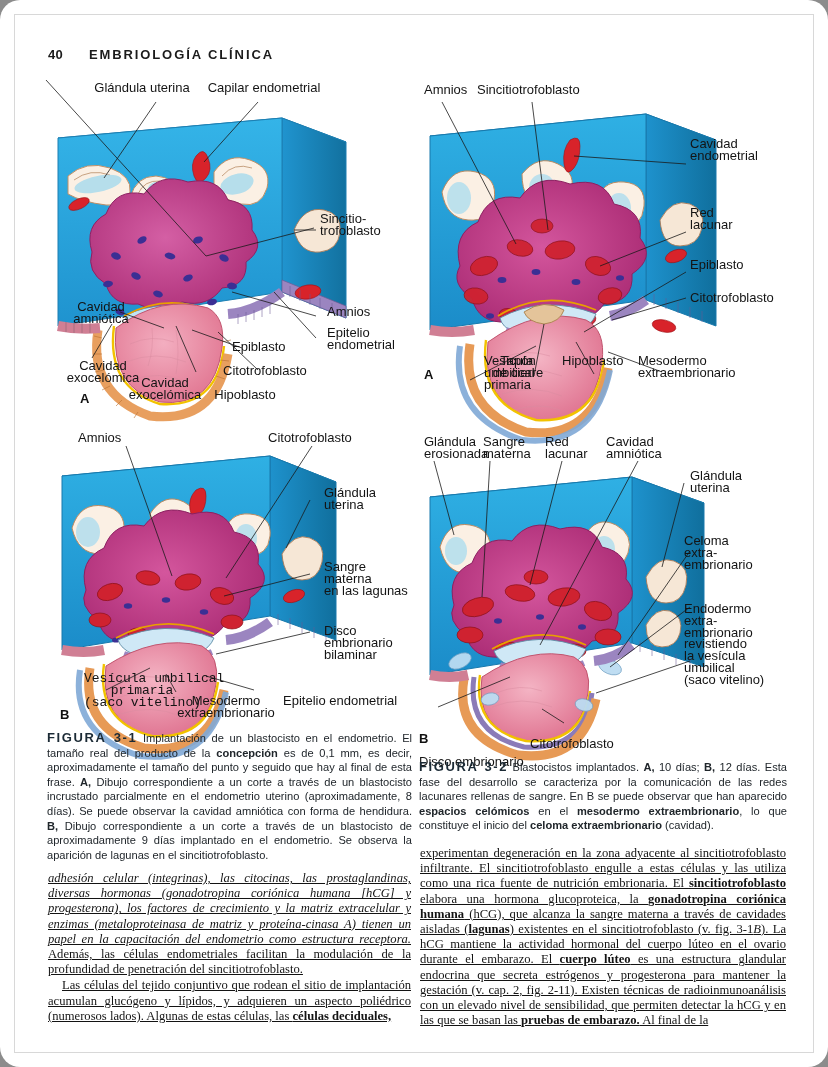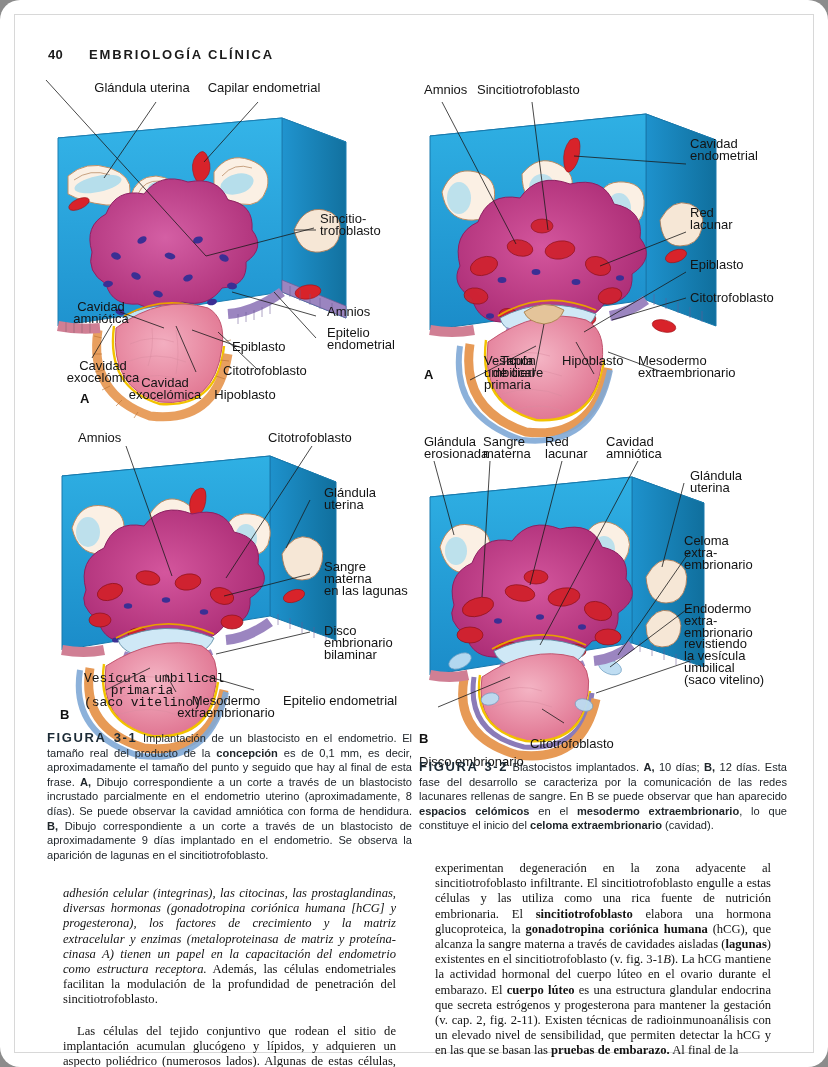--- a/index.html
+++ b/index.html
@@ -46,21 +46,21 @@
   .caption .fignum{
     font-weight:bold;font-size:13px;letter-spacing:1.6px;color:#1b2a35;
   }
   .caption b{font-weight:bold;}
 
   
   .body{
     position:absolute;font-family:"Liberation Serif",serif;
     font-size:12.6px;line-height:15.2px;color:#131313;text-align:justify;
   }
-  .body p{margin:16px;text-indent:0;}
+  .body p{margin:1px;text-indent:0;text-decoration:underline;}
   .body p.ind{text-indent:14px;}
   .body b{font-weight:bold;}
   .body i{font-style:italic;}
 </style>
 </head>
 <body>
 
 <div class="page">
   <div class="page-frame"></div>
 

